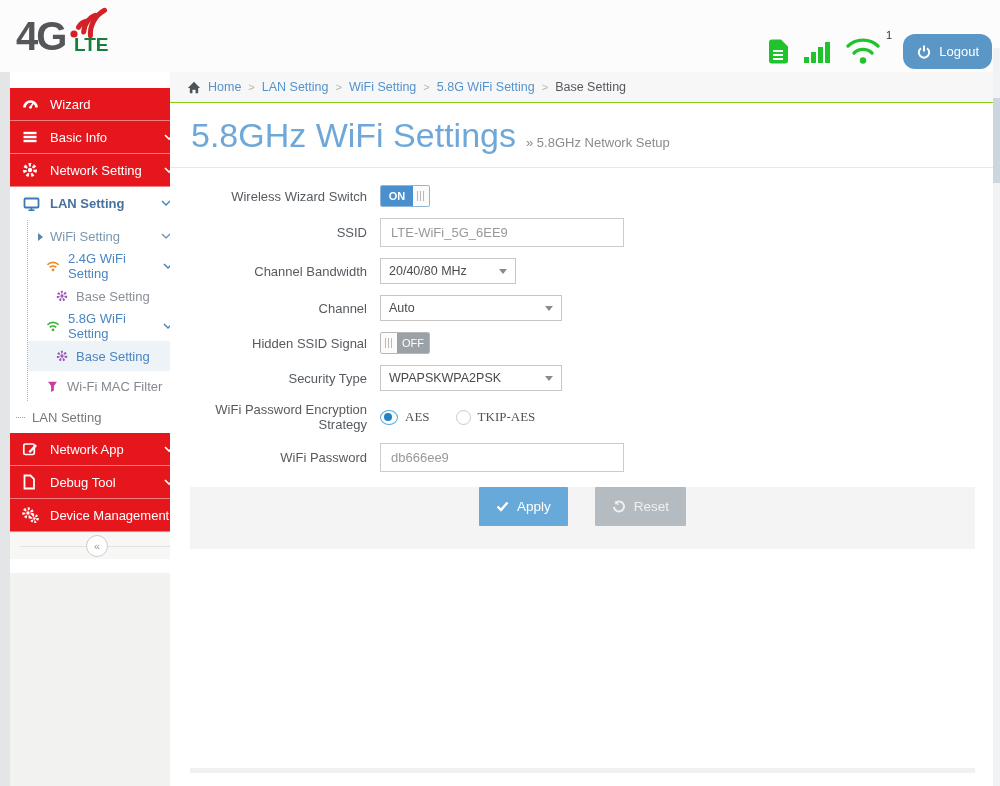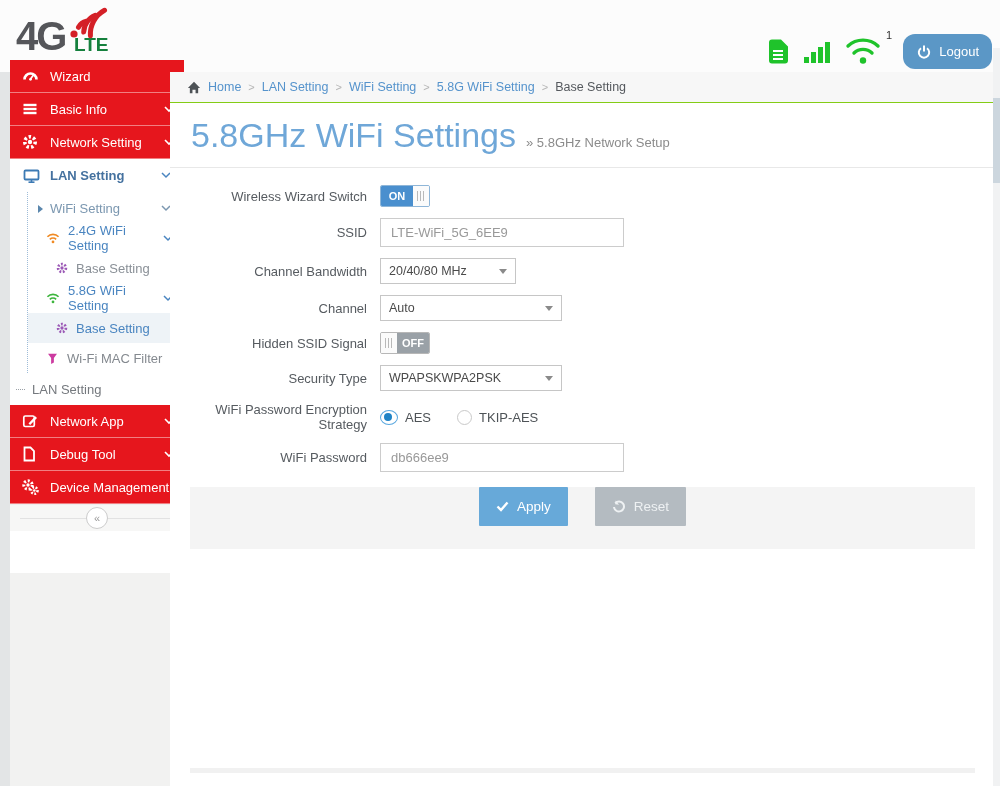--- a/index.html
+++ b/index.html
@@ -18,21 +18,21 @@
   .logo-arcs { position:absolute; left:48px; top:-4px; }
   .hdr-right { position:absolute; right:8px; top:34px; display:flex; align-items:center; gap:13px; }
   .wifi-wrap { position:relative; padding-right:8px; }
   .wifi-badge { position:absolute; right:-2px; top:-6px; font-size:11px; color:#333; }
   .logout-btn { background:#5b97c6; color:#fff; border:none; height:35px; padding:0 13px;
     font-size:13px; display:flex; align-items:center; gap:7px; border-radius:12px; cursor:pointer;
     font-family:"Liberation Sans", sans-serif; }
 
   
   .side-strip { position:absolute; left:0; top:72px; width:10px; height:714px; background:#e3e5e6; }
-  .sidebar { position:absolute; left:10px; top:60px; width:174px; }
+  .sidebar { position:absolute; left:10px; top:88px; width:174px; }
   .mitem-red { height:33px; background:#e6161d; border-bottom:1px solid rgba(255,255,255,.45);
     display:flex; align-items:center; padding:0 10px 0 12px; color:#fff; font-size:13px; cursor:pointer; }
   .mitem-red .mico { width:17px; margin-right:11px; display:flex; }
   .mitem-red .mlabel { flex:1; }
   .chev { display:flex; color:inherit; }
 
   .submenu { background:#ffffff; border-right:3px solid #4379ae; position:relative; }
   .srow { display:flex; align-items:center; font-size:13px; cursor:pointer; }
   .srow .mico { margin-right:8px; display:flex; }
   .srow .mlabel { flex:1; }
@@ -70,38 +70,38 @@
   .titlebar { padding:13px 24px 12px 21px; border-bottom:1px solid #e8e8e8; display:flex; align-items:baseline; gap:10px; }
   .page-title { font-size:34px; font-weight:300; color:#6fa7d8; letter-spacing:0; }
   .page-sub { font-size:13px; color:#8b8b8b; }
 
   .form { padding-top:17px; }
   .frow { display:flex; align-items:center; margin-bottom:11px; }
   .flabel { width:210px; text-align:right; padding-right:13px; color:#565b60; font-size:13px; flex:none; }
 
   .toggle { display:flex; width:50px; height:22px; border:1px solid #8fb6d8; border-radius:2px; overflow:hidden; cursor:pointer; }
   .tg-on  { width:32px; background:#4a8fce; color:#fff; font-size:11px; font-weight:bold; display:flex; align-items:center; justify-content:center; }
-  .tg-off { width:32px; background:#9aa1a7; color:#fff; font-size:11px; font-weight:bold; display:flex; align-items:center; justify-content:center; }
+  .tg-off { width:32px; background:#9aa1a7; color:#fff; font-size:11px; font-weight:normal; display:flex; align-items:center; justify-content:center; }
   .tg-grip { flex:1; background:#fbfbfb; display:flex; align-items:center; justify-content:center; }
   .grip-lines { width:8px; height:10px;
     background:repeating-linear-gradient(90deg,#b9b9b9 0 1px,transparent 1px 3px); }
   .toggle.off { border-color:#b7b7b7; }
 
   .tinput { width:244px; height:29px; border:1px solid #ccc; padding:0 10px; font-size:13px; color:#999;
     font-family:"Liberation Sans", sans-serif; background:#fff; }
   .sel { height:26px; border:1px solid #c6c6c6; background:#fff; display:flex; align-items:center;
     padding:0 8px; font-size:12.5px; color:#4a4a4a; cursor:pointer; }
   .sel .sel-text { flex:1; }
   .caret { width:0; height:0; border-left:4px solid transparent; border-right:4px solid transparent;
     border-top:5px solid #8a8a8a; margin-left:8px; }
   .sel-sm { width:136px; }
   .sel-md { width:182px; }
 
   .radio-row { display:flex; align-items:center; gap:26px; }
-  .radio-opt { display:flex; align-items:center; gap:7px; font-size:13px; color:#4e5357; cursor:pointer; }
+  .radio-opt { display:flex; align-items:center; gap:7px; font-size:13px; color:#4e5357; cursor:pointer;font-family:Liberation Serif, serif; }
   .rdo { width:15px; height:15px; border-radius:50%; background:#fff; border:1px solid #c9c9c9; position:relative; }
   .rdo.sel { border:1px solid #58a7df; }
   .rdo.sel::after { content:""; position:absolute; left:2.5px; top:2.5px; width:8px; height:8px; border-radius:50%; background:#1f83c6; }
 
   .btn-band { margin:15px 25px 0 20px; height:62px; background:#f4f4f4;
     display:flex; justify-content:center; gap:27px; }
   .btn { border:none; font-size:13.5px; display:flex; align-items:center; gap:8px; cursor:pointer;
     padding:0 17px; height:39px; font-family:"Liberation Sans", sans-serif; border-radius:1px; }
   .btn-apply { background:#67a9d9; color:#fff; }
   .btn-reset { background:#b4bbc1; color:#eef1f3; }

